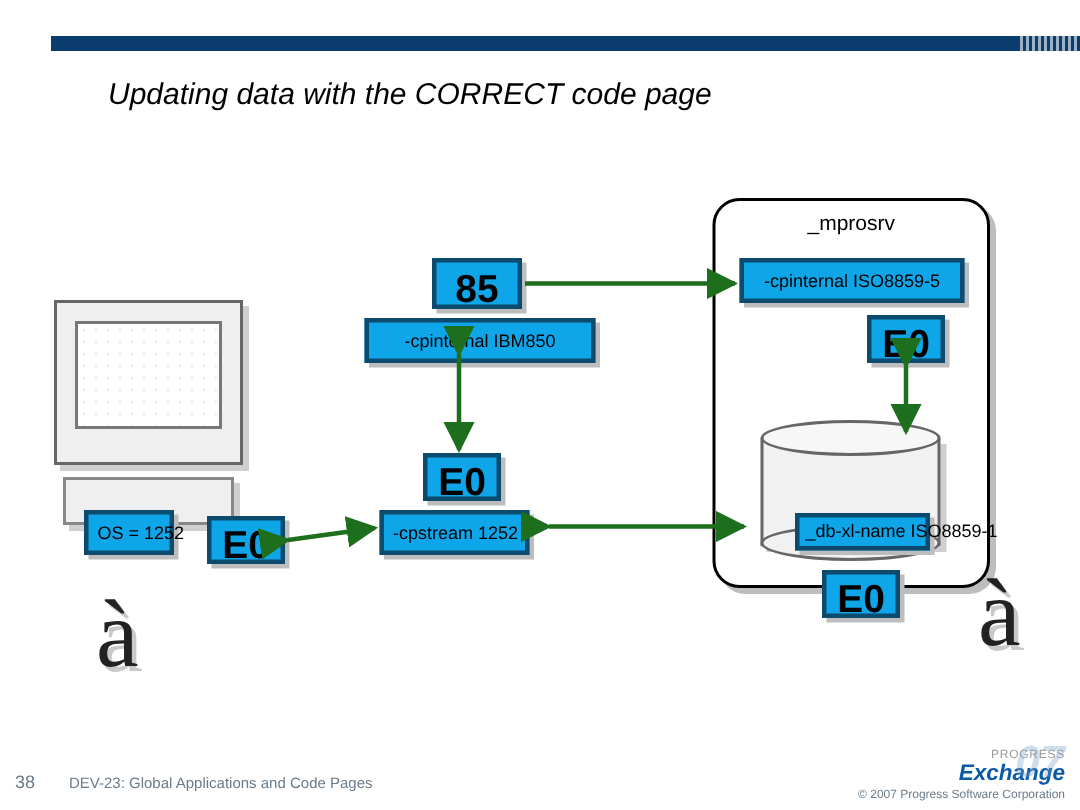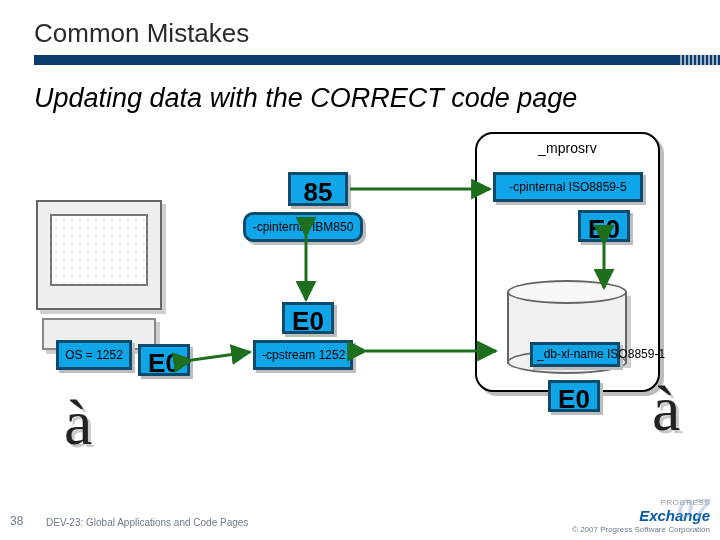--- a/index.html
+++ b/index.html
@@ -1,39 +1,39 @@
 <!DOCTYPE html>
 <html><head>
 <meta charset="utf-8">
 <style>
   * { margin: 0; padding: 0; box-sizing: border-box; }
   body { width: 720px; height: 540px; background: #fff; font-family: Arial, sans-serif; position: relative; overflow: hidden; }
   .title-block { padding: 18px 0 8px 34px; }
   .title { font-size: 26px; color: #2b2b2b; }
   .title-bar { height: 10px; background: #0a3d6e; margin-top: 6px; position: relative; }
   .title-bar::after { content:""; position:absolute; right:0; top:0; bottom:0; width:40px; background: repeating-linear-gradient(90deg, rgba(255,255,255,0.6) 0 2px, transparent 2px 4px); }
-  .subtitle { font-size: 27px; font-style: italic; padding: 10px 0 0 34px; }
+  .subtitle { font-size: 20px; font-style: italic; padding: 10px 0 0 34px; margin-left: 38px; }
   .canvas { position: absolute; left:0; top:110px; right:0; bottom:50px; }
 
   .rbox { position:absolute; border:2px solid #000; border-radius:18px; background:#fff; box-shadow: 4px 4px 0 #bdbdbd; }
   .rbox.left { left:205px; top:22px; width:190px; height:260px; }
   .rbox.right { left:475px; top:22px; width:185px; height:260px; }
   .boxlabel { text-align:center; font-size:14px; padding-top:6px; }
 
   .badge { position:absolute; background:#0ea5e9; border:3px solid #0c4a6e; box-shadow:3px 3px 0 #bdbdbd; font-family: Arial, sans-serif; }
   .badge.big { font-size:26px; font-weight:bold; text-align:center; }
   .badge.sm { font-size:12px; text-align:center; padding:3px 6px; white-space:nowrap; }
 
   .b85 { left:288px; top:62px; width:60px; height:34px; line-height:34px; }
   .cp-iso { left:493px; top:62px; width:150px; line-height:18px; }
-  .cp-ibm { left:243px; top:102px; width:120px; line-height:18px;border-radius:10px; }
+  .cp-ibm { left:243px; top:102px; width:154px; line-height:18px; }
   .e0-right-top { left:578px; top:100px; width:52px; height:32px; line-height:32px; }
   .e0-mid { left:282px; top:192px; width:52px; height:32px; line-height:32px; }
   .cp-stream { left:253px; top:230px; width:100px; line-height:18px; }
-  .osbox { left:56px; top:230px; width:76px; line-height:18px; }
+  .osbox { left:56px; top:230px; width:60px; line-height:18px; }
   .e0-os { left:138px; top:234px; width:52px; height:32px; line-height:32px; }
   .db-xl { left:530px; top:232px; width:90px; }
   .e0-db { left:548px; top:270px; width:52px; height:32px; line-height:32px; }
 
   .achar { position:absolute; font-family: "Times New Roman", serif; font-size:64px; color:#222; text-shadow: 3px 3px 0 #c9c9c9; }
   .achar.left { left:64px; top:276px; }
   .achar.right { left:652px; top:262px; }
 
   
   .monitor { position:absolute; left:36px; top:90px; width:126px; height:190px; }
@@ -55,21 +55,20 @@
   .copy { position:absolute; right:10px; bottom:6px; font-size:8px; color:#6b7b8a;padding-left:24px; }
   .logo { position:absolute; right:10px; bottom:16px; }
   .logo .ex { font-size:15px; font-weight:bold; font-style:italic; color:#0a5aa6; }
   .logo .prog { font-size:8px; color:#999; text-align:right; letter-spacing:0.5px; }
   .logo .o7 { position:absolute; right:0; top:-6px; font-size:30px; font-weight:bold; color:rgba(120,160,200,0.35); font-style:italic; }
 </style>
 </head>
 <body>
 
 <div class="title-block">
-  <div class="title">Common Mistakes</div>
   <div class="title-bar"></div>
 </div>
 <div class="subtitle">Updating data with the CORRECT code page</div>
 
 <div class="canvas">
 
   <div class="rbox right">
     <div class="boxlabel">_mprosrv</div>
   </div>
 

